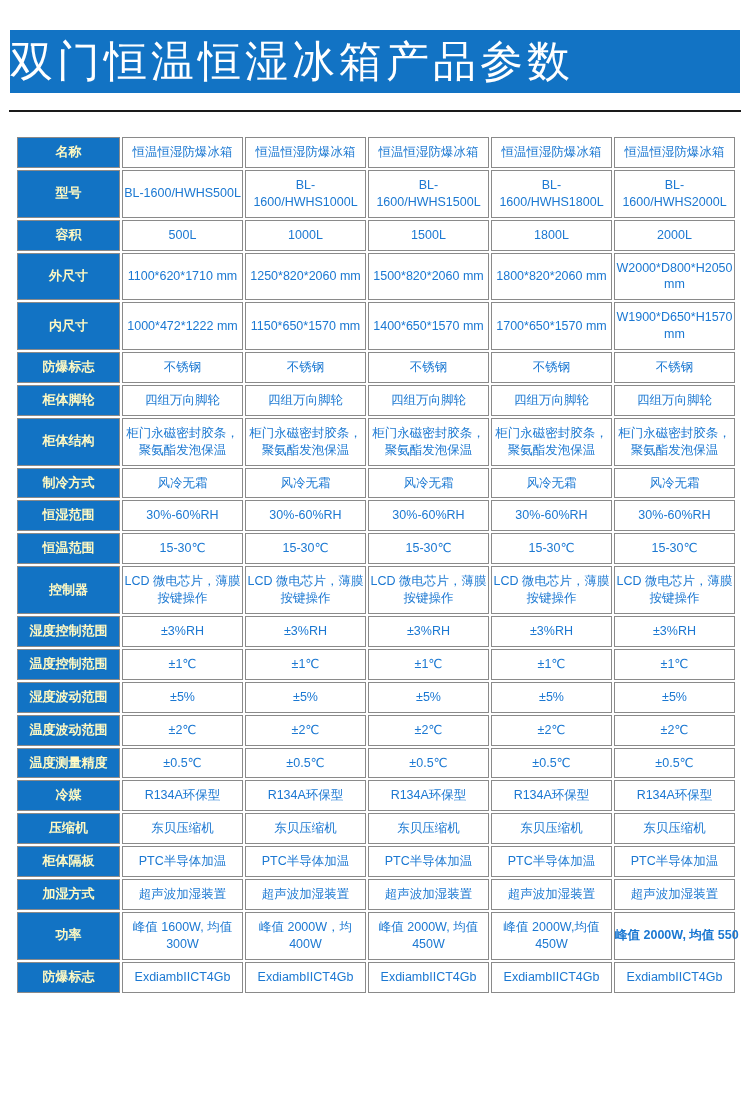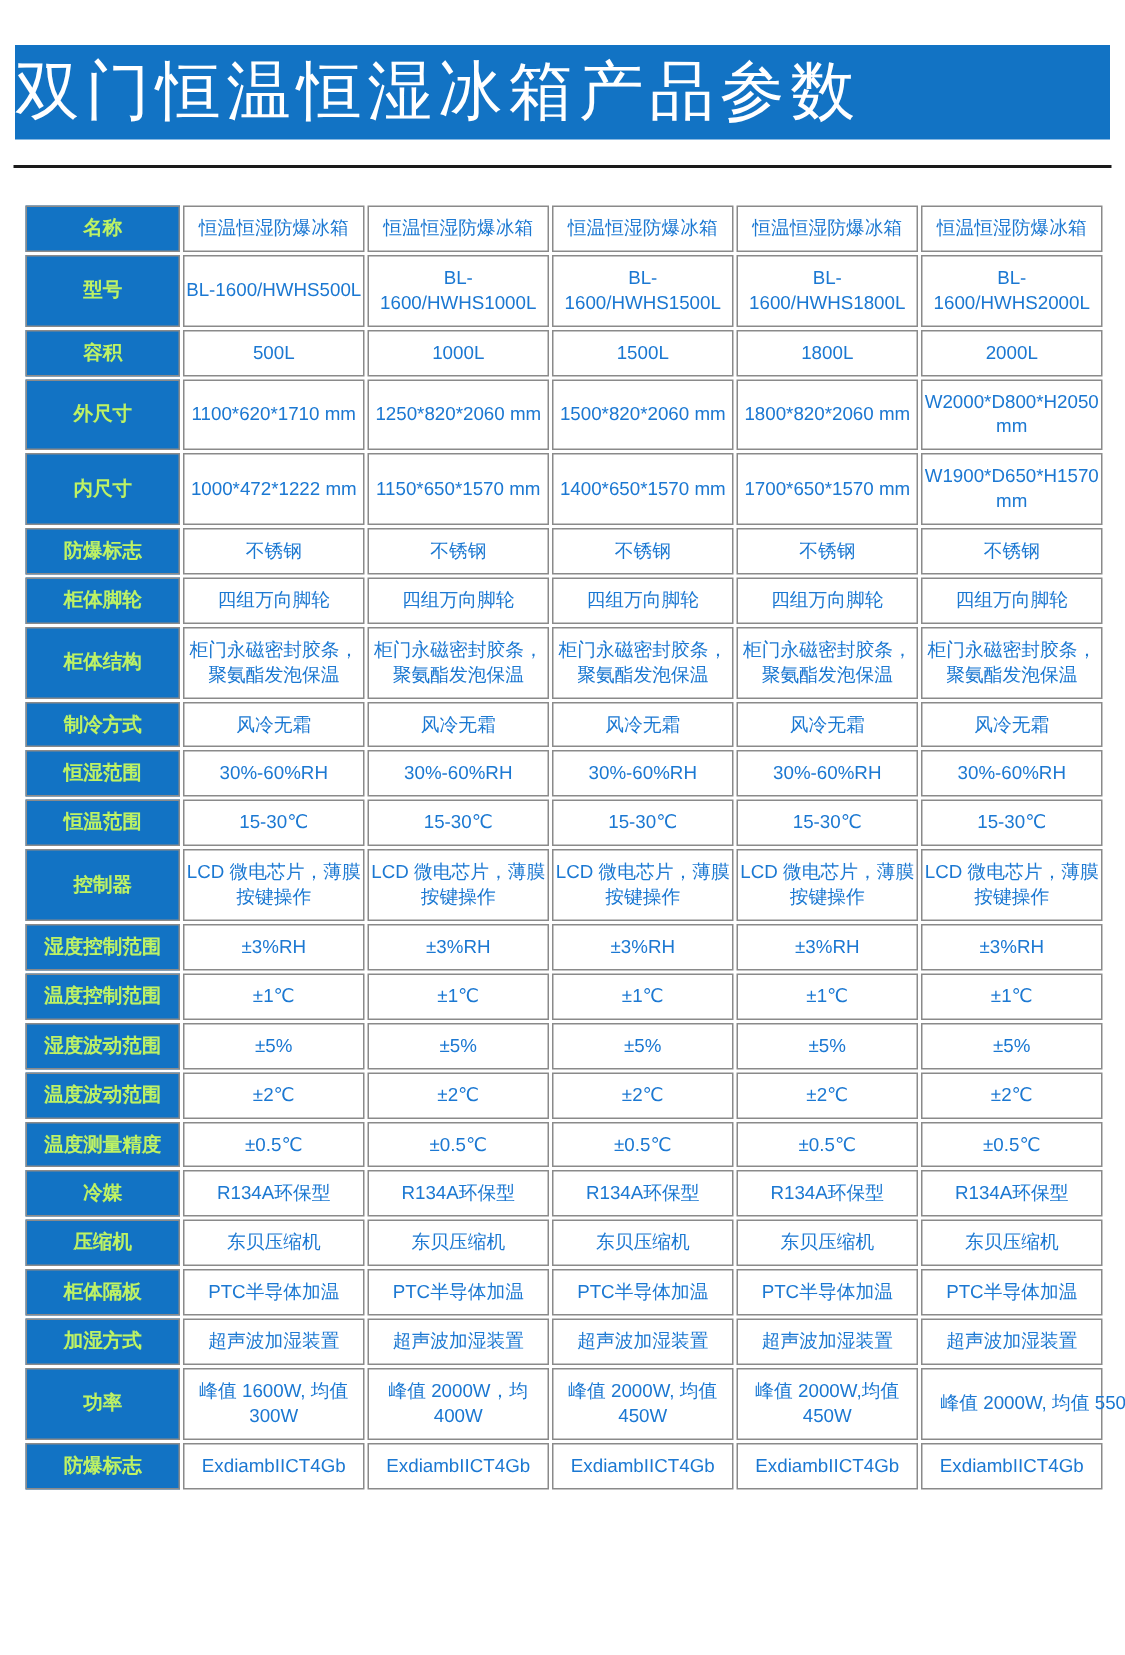--- a/index.html
+++ b/index.html
@@ -41,21 +41,21 @@
     margin: 23px auto 0 15px;
     width: 720px;
     table-layout: fixed;
     border-collapse: separate;
     border-spacing: 2px;
   }
   col.c-label { width: 103px; }
   col.c-val   { width: 121px; }
   th.label-cell {
     background: var(--cell-blue, #1273c4);
-    color: #bef264;
+    color: #fef9c3;
     font-size: 13px;
     font-weight: bold;
     border: 1px solid #8a8a8a;
     padding: 6px 2px;
     text-align: center;
     vertical-align: middle;
     line-height: 1.3;
   }
   td.value-cell {
     background: #ffffff;
@@ -64,22 +64,23 @@
     font-weight: normal;
     border: 1px solid #8a8a8a;
     padding: 6px 1px;
     text-align: center;
     vertical-align: middle;
     line-height: 1.35;
   }
   td.value-cell.nowrap {
     white-space: nowrap;
     overflow: visible;
-    padding-left: 12px;
+    padding-left: 0;
     padding-right: 0;
+    font-weight: bold;
   }
 </style>
 </head>
 <body>
 
 <div class="page">
 
   <div class="banner">
     <h1>双门恒温恒湿冰箱产品参数</h1>
   </div>

